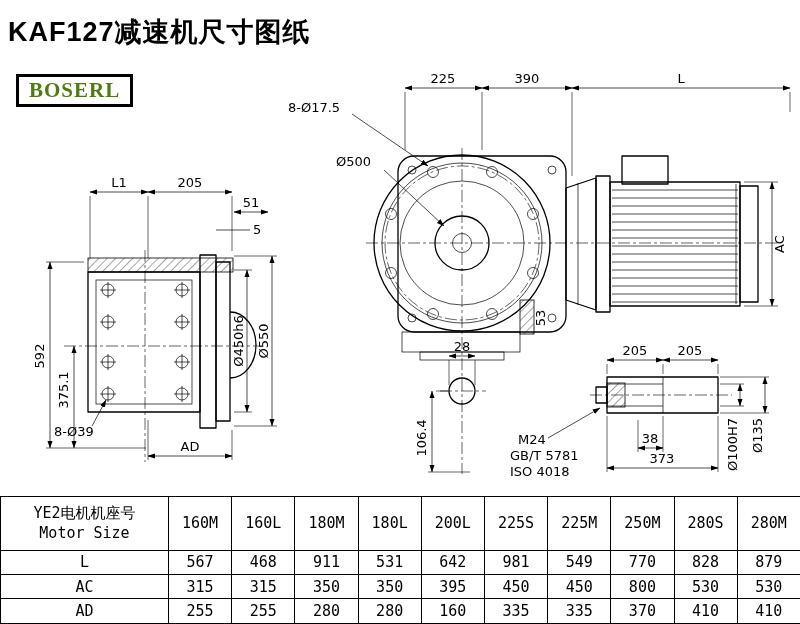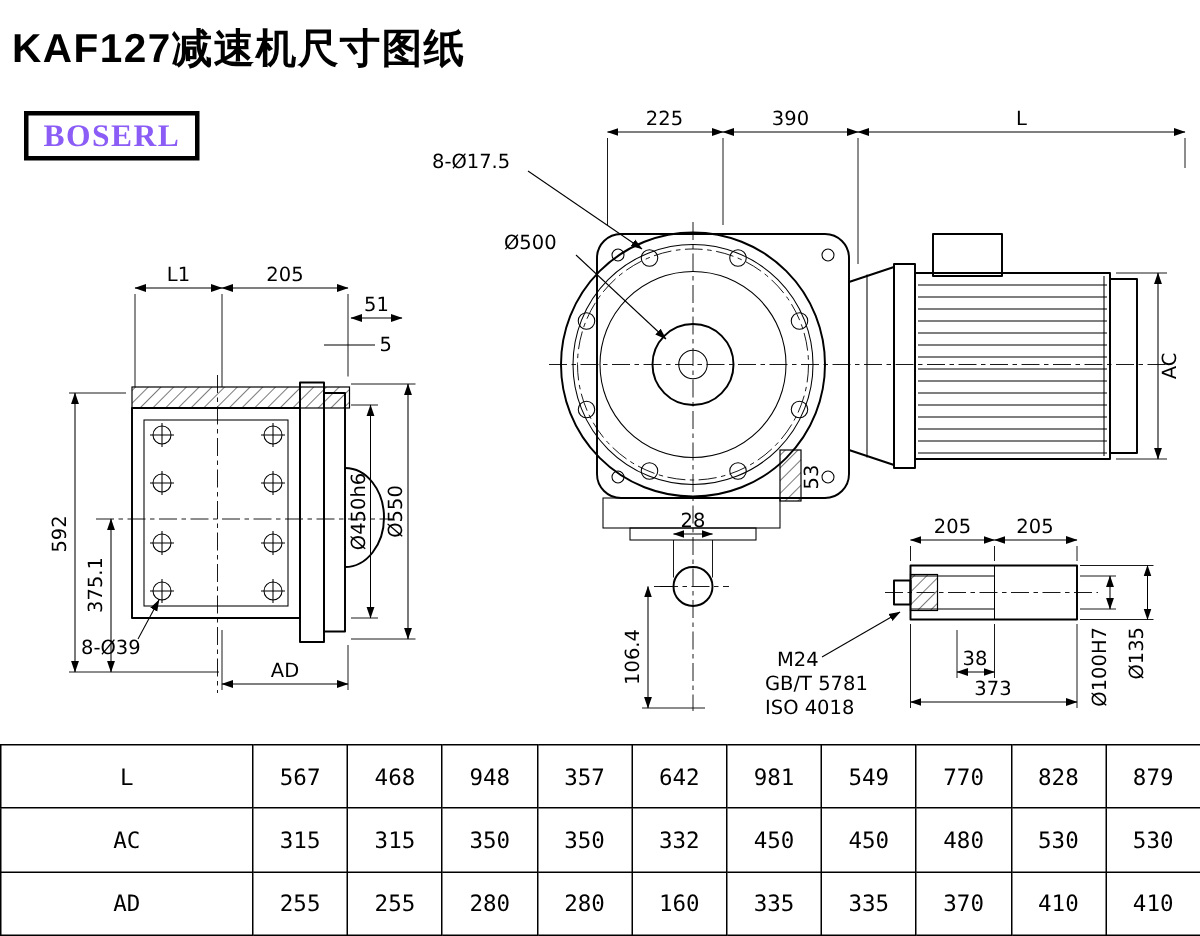--- a/index.html
+++ b/index.html
@@ -1,20 +1,20 @@
 <!DOCTYPE html>
 <html><head>
 <meta charset="utf-8">
 <style>
   html,body{margin:0;padding:0;background:#fff;}
   .page{position:relative;width:800px;height:624px;background:#fff;overflow:hidden;
         font-family:"Liberation Sans",sans-serif;color:#000;}
   .title{position:absolute;left:8px;top:14px;font-size:27px;font-weight:bold;letter-spacing:1px;}
   .logo{position:absolute;left:16px;top:74px;border:3px solid #000;padding:1px 10px;
-        color:#8b5cf6;font-family:"Liberation Serif",serif;font-size:21px;font-weight:bold;letter-spacing:1px;}
+        color:#4d7c0f;font-family:"Liberation Serif",serif;font-size:21px;font-weight:bold;letter-spacing:1px;}
   svg{position:absolute;left:0;top:0;}
   .ol{fill:none;stroke:#000;stroke-width:1.3;stroke-linejoin:round;}
   .tl{fill:none;stroke:#000;stroke-width:0.7;}
   .cl{fill:none;stroke:#000;stroke-width:0.6;stroke-dasharray:12 3 3 3;}
   .ext{fill:none;stroke:#000;stroke-width:0.6;}
   .dim{fill:none;stroke:#000;stroke-width:0.7;marker-start:url(#arr);marker-end:url(#arr);}
   .ldr{fill:none;stroke:#000;stroke-width:0.7;marker-end:url(#arr);}
   .hat{fill:url(#hatch);stroke:#000;stroke-width:0.8;}
   text.d{font-family:"DejaVu Sans",sans-serif;font-size:13px;fill:#000;}
   .spec-table{position:absolute;left:0;top:496px;width:800px;height:128px;border-collapse:collapse;
@@ -200,43 +200,59 @@
       <text class="d" x="510" y="476">ISO 4018</text>
     </g>
   </svg>
 
   <table class="spec-table">
     <colgroup>
       <col style="width:168px">
       <col span="10" style="width:63.2px">
     </colgroup>
     <tbody>
+        <tr>
+      <th class="hdr">
+        <div>YE2电机机座号</div>
+        <div>Motor Size</div>
+      </th>
+      <th>160M</th>
+      <th>160L</th>
+      <th>180M</th>
+      <th>180L</th>
+      <th>200L</th>
+      <th>225S</th>
+      <th>225M</th>
+      <th>250M</th>
+      <th>280S</th>
+      <th>280M</th>
+    </tr>
     <tr>
       <th>L</th>
       <td>567</td>
       <td>468</td>
-      <td>948</td>
-      <td>357</td>
+      <td>911</td>
+      <td>531</td>
       <td>642</td>
       <td>981</td>
       <td>549</td>
       <td>770</td>
       <td>828</td>
       <td>879</td>
     </tr>
     <tr>
       <th>AC</th>
       <td>315</td>
       <td>315</td>
       <td>350</td>
       <td>350</td>
-      <td>332</td>
+      <td>395</td>
       <td>450</td>
       <td>450</td>
-      <td>480</td>
+      <td>800</td>
       <td>530</td>
       <td>530</td>
     </tr>
     <tr>
       <th>AD</th>
       <td>255</td>
       <td>255</td>
       <td>280</td>
       <td>280</td>
       <td>160</td>

